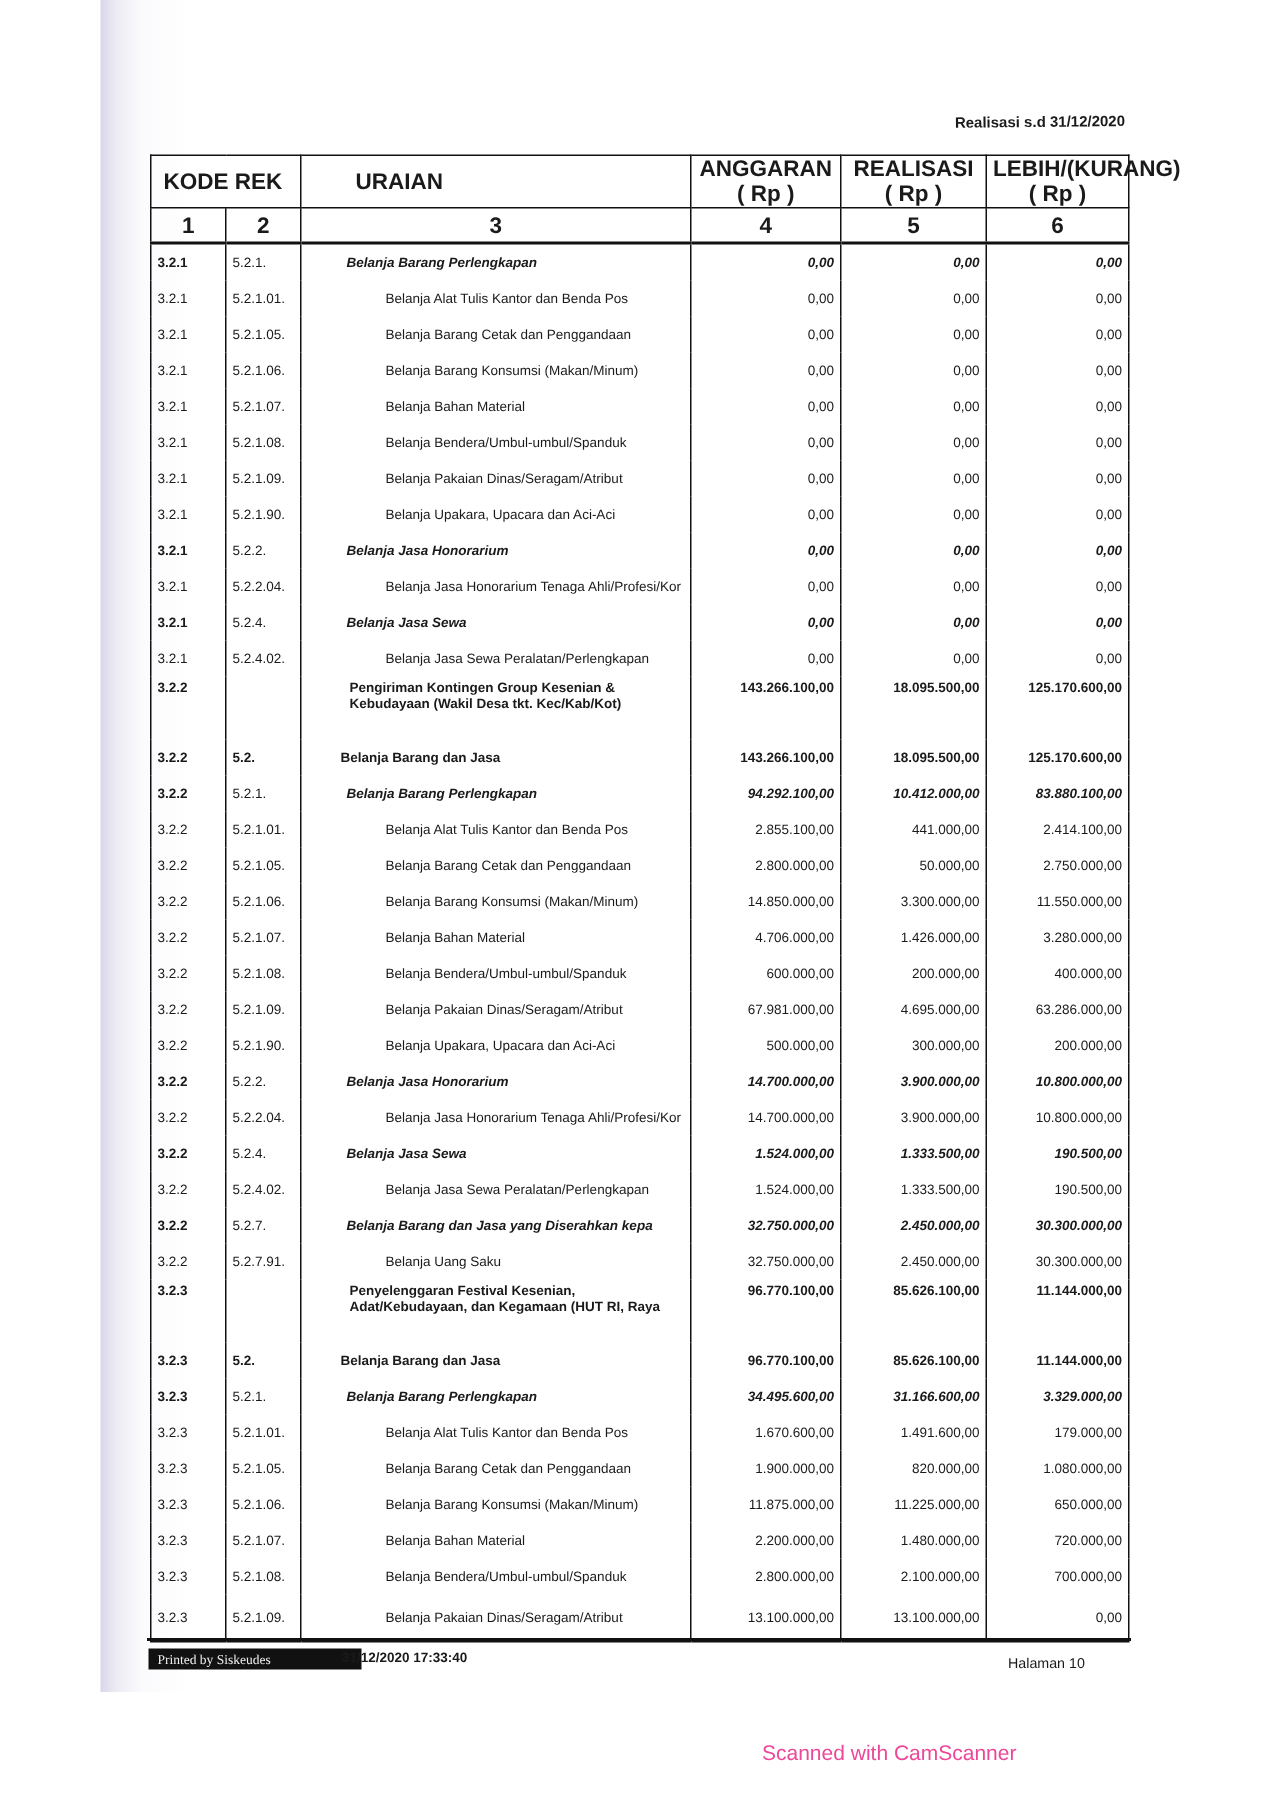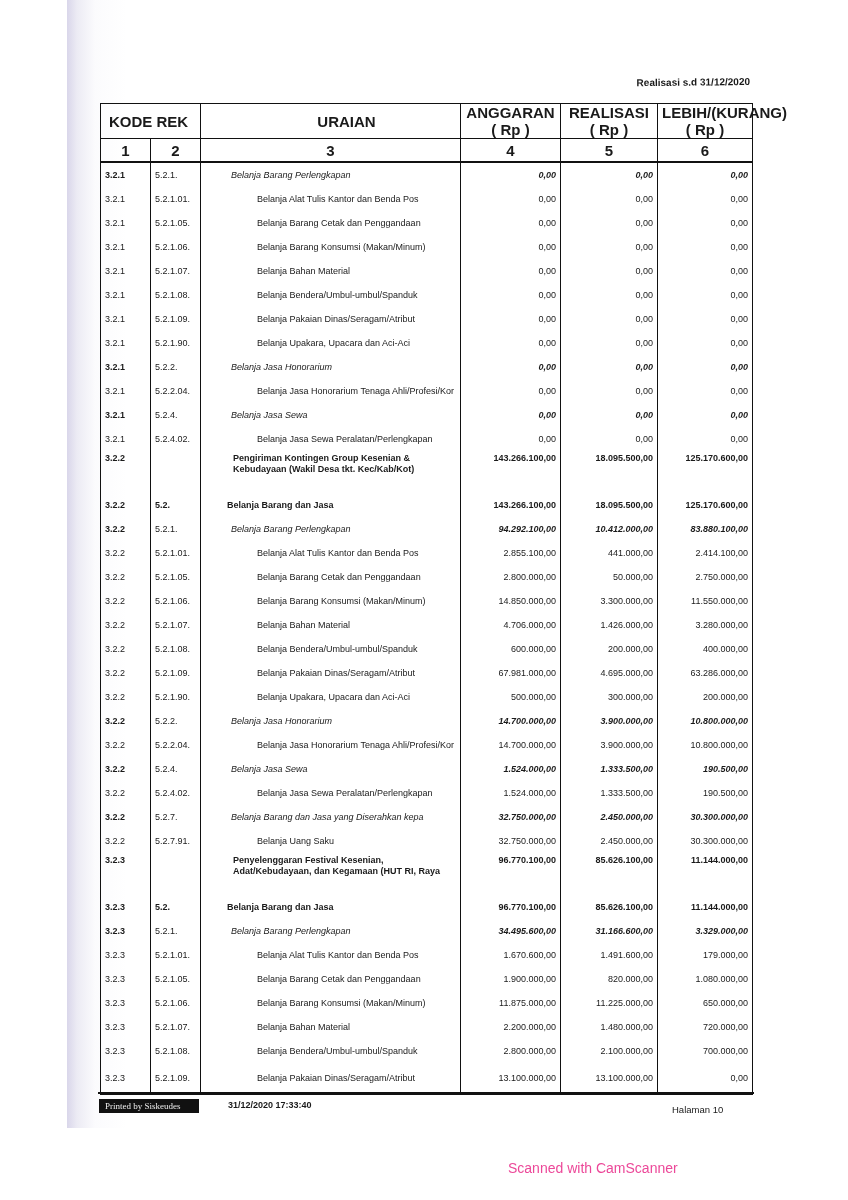--- a/index.html
+++ b/index.html
@@ -25,45 +25,45 @@
   table.report col.c3 { width: 260px; }
   table.report col.c4 { width: 100px; }
   table.report col.c5 { width: 97px; }
   table.report col.c6 { width: 95px; }
   table.report th {
     border: 1.5px solid #111; font-weight: bold; font-size: 15px; padding: 0 4px;
   }
   table.report thead tr.h1 th { height: 33px; }
   table.report thead tr.h2 th { height: 22px; text-align: center; }
   table.report th.kode { text-align: left; padding-left: 8px; }
-  table.report th.uraian { text-align: center; padding-left: 36px; }
+  table.report th.uraian { text-align: left; padding-left: 36px; }
   table.report th.num { text-align: center; }
   table.report td {
     border-left: 1.5px solid #111; border-right: 1.5px solid #111;
     height: 24px; padding: 0 4px; vertical-align: middle; white-space: nowrap; overflow: hidden;
   }
   table.report tbody tr:first-child td { border-top: 2px solid #111; }
   table.report tbody tr:last-child td { border-bottom: 2px solid #111; height: 30px; }
   td.k1 { padding-left: 10px; font-weight: bold; }
   td.k2 { padding-left: 5px; }
   td.amt { text-align: right; padding-right: 5px; }
-  tr.lvl-sub td.desc { padding-left: 30px; font-weight: normal; font-style: italic; }
+  tr.lvl-sub td.desc { padding-left: 30px; font-weight: bold; font-style: italic; }
   tr.lvl-item td.desc { padding-left: 56px; }
   tr.lvl-item td.k1 { font-weight: normal; }
   tr.lvl-sub td.amt { font-weight: bold; font-style: italic; }
   tr.lvl-head td { height: 40px; vertical-align: top; padding-top: 2px; font-weight: bold; }
   tr.lvl-head td.desc { padding-left: 32px; white-space: normal; line-height: 11px; }
   tr.lvl-group td { font-weight: bold; }
   tr.lvl-group td.desc { padding-left: 26px; }
   .footer-rule {
     position: absolute; left: 98px; top: 1092px; width: 656px; height: 0;
     border-top: 2px solid #111;
   }
   .printed-badge {
-    position: absolute; left: 99px; top: 1099px; width: 100px; height: 14px;
+    position: absolute; left: 99px; top: 1099px; width: 142px; height: 14px;
     background: #111; color: #eee; font-family: "Liberation Serif", serif;
     font-size: 9px; line-height: 14px; padding-left: 6px; box-sizing: border-box;
   }
   .printed-time { position: absolute; left: 228px; top: 1100px; font-size: 9px; font-weight: bold; }
   .page-number { position: absolute; left: 672px; top: 1104px; font-size: 9.5px; }
   .watermark {
     position: absolute; left: 508px; top: 1160px; font-size: 14px; color: #ec4899;
     font-family: Liberation Sans, sans-serif;
   }
 </style>

